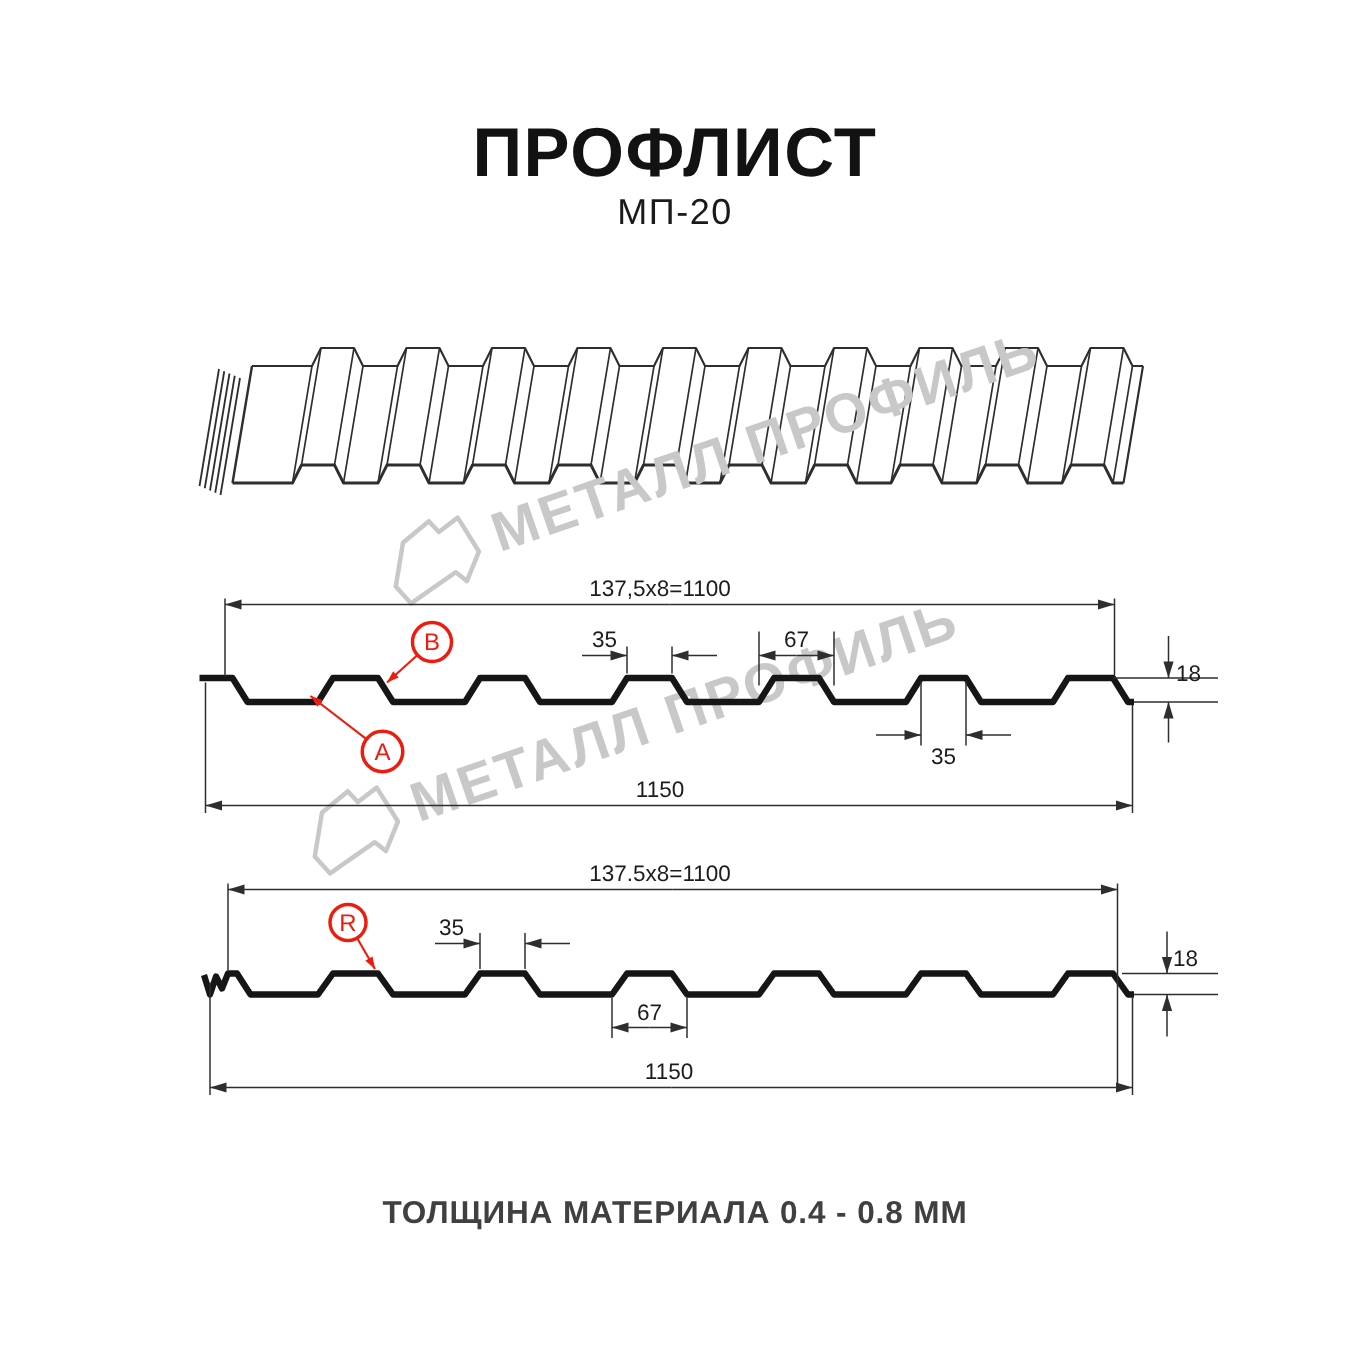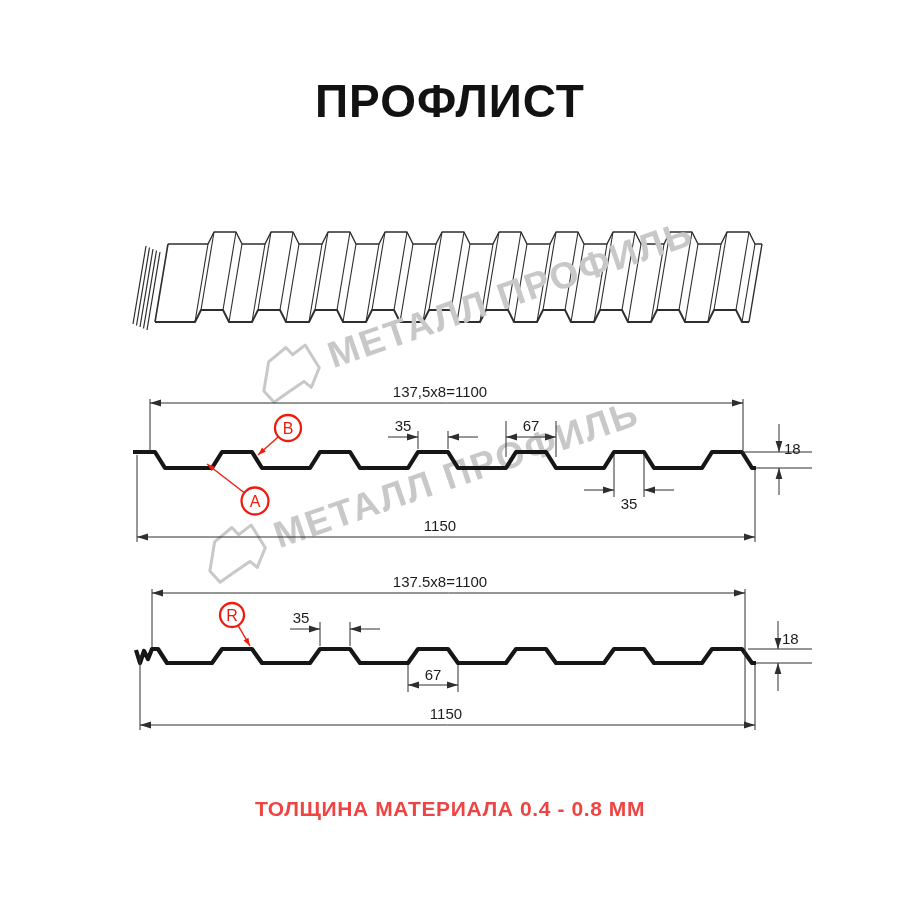--- a/index.html
+++ b/index.html
@@ -3,29 +3,30 @@
 <meta charset="utf-8">
 <style>
   html,body{margin:0;padding:0;background:#ffffff;}
   .page{position:relative;width:842px;height:900px;background:#fff;overflow:hidden;
         font-family:"Liberation Sans",sans-serif;}
   .title{position:absolute;left:0;top:74px;width:900px;text-align:center;
          font-size:46px;font-weight:bold;letter-spacing:1px;color:#121212;}
   .subtitle{position:absolute;left:0;top:128px;width:900px;text-align:center;
             font-size:24px;font-weight:normal;letter-spacing:1px;color:#1a1a1a;}
   .footer{position:absolute;left:0;top:797px;width:900px;text-align:center;
-          font-size:21px;font-weight:bold;letter-spacing:0.6px;color:#ef4444;}
+          font-size:21px;font-weight:bold;letter-spacing:0.6px;color:#404040;}
   svg{position:absolute;left:0;top:0;font-family:"Liberation Sans",sans-serif;}
   svg text{font-family:"Liberation Sans",sans-serif;}
 </style>
 </head>
 <body>
 
 <div class="page">
   <div class="title">ПРОФЛИСТ</div>
+  <div class="subtitle">МП-20</div>
   <svg id="tech" width="900" height="900" viewBox="0 0 900 900">
       <g>
         <path d="M168,244 L208,244 L214,232 L236,232 L242,244 L265,244 L271,232 L293,232 L299,244 L322,244 L328,232 L350,232 L356,244 L379,244 L385,232 L407,232 L413,244 L436,244 L442,232 L464,232 L470,244 L493,244 L499,232 L521,232 L527,244 L550,244 L556,232 L578,232 L584,244 L607,244 L613,232 L635,232 L641,244 L664,244 L670,232 L692,232 L698,244 L721,244 L727,232 L749,232 L755,244 L762,244" fill="none" stroke="#2e2e2e" stroke-width="1.4" stroke-linejoin="round"></path>
         <path d="M155,322 L195,322 L201,310 L223,310 L229,322 L252,322 L258,310 L280,310 L286,322 L309,322 L315,310 L337,310 L343,322 L366,322 L372,310 L394,310 L400,322 L423,322 L429,310 L451,310 L457,322 L480,322 L486,310 L508,310 L514,322 L537,322 L543,310 L565,310 L571,322 L594,322 L600,310 L622,310 L628,322 L651,322 L657,310 L679,310 L685,322 L708,322 L714,310 L736,310 L742,322 L749,322" fill="none" stroke="#2e2e2e" stroke-width="1.9" stroke-linejoin="round"></path>
         <line x1="208" y1="244" x2="195" y2="322" stroke="#2e2e2e" stroke-width="1.1"></line>
         <line x1="214" y1="232" x2="201" y2="310" stroke="#2e2e2e" stroke-width="1.1"></line>
         <line x1="236" y1="232" x2="223" y2="310" stroke="#2e2e2e" stroke-width="1.1"></line>
         <line x1="242" y1="244" x2="229" y2="322" stroke="#2e2e2e" stroke-width="1.1"></line>
         <line x1="265" y1="244" x2="252" y2="322" stroke="#2e2e2e" stroke-width="1.1"></line>
         <line x1="271" y1="232" x2="258" y2="310" stroke="#2e2e2e" stroke-width="1.1"></line>

